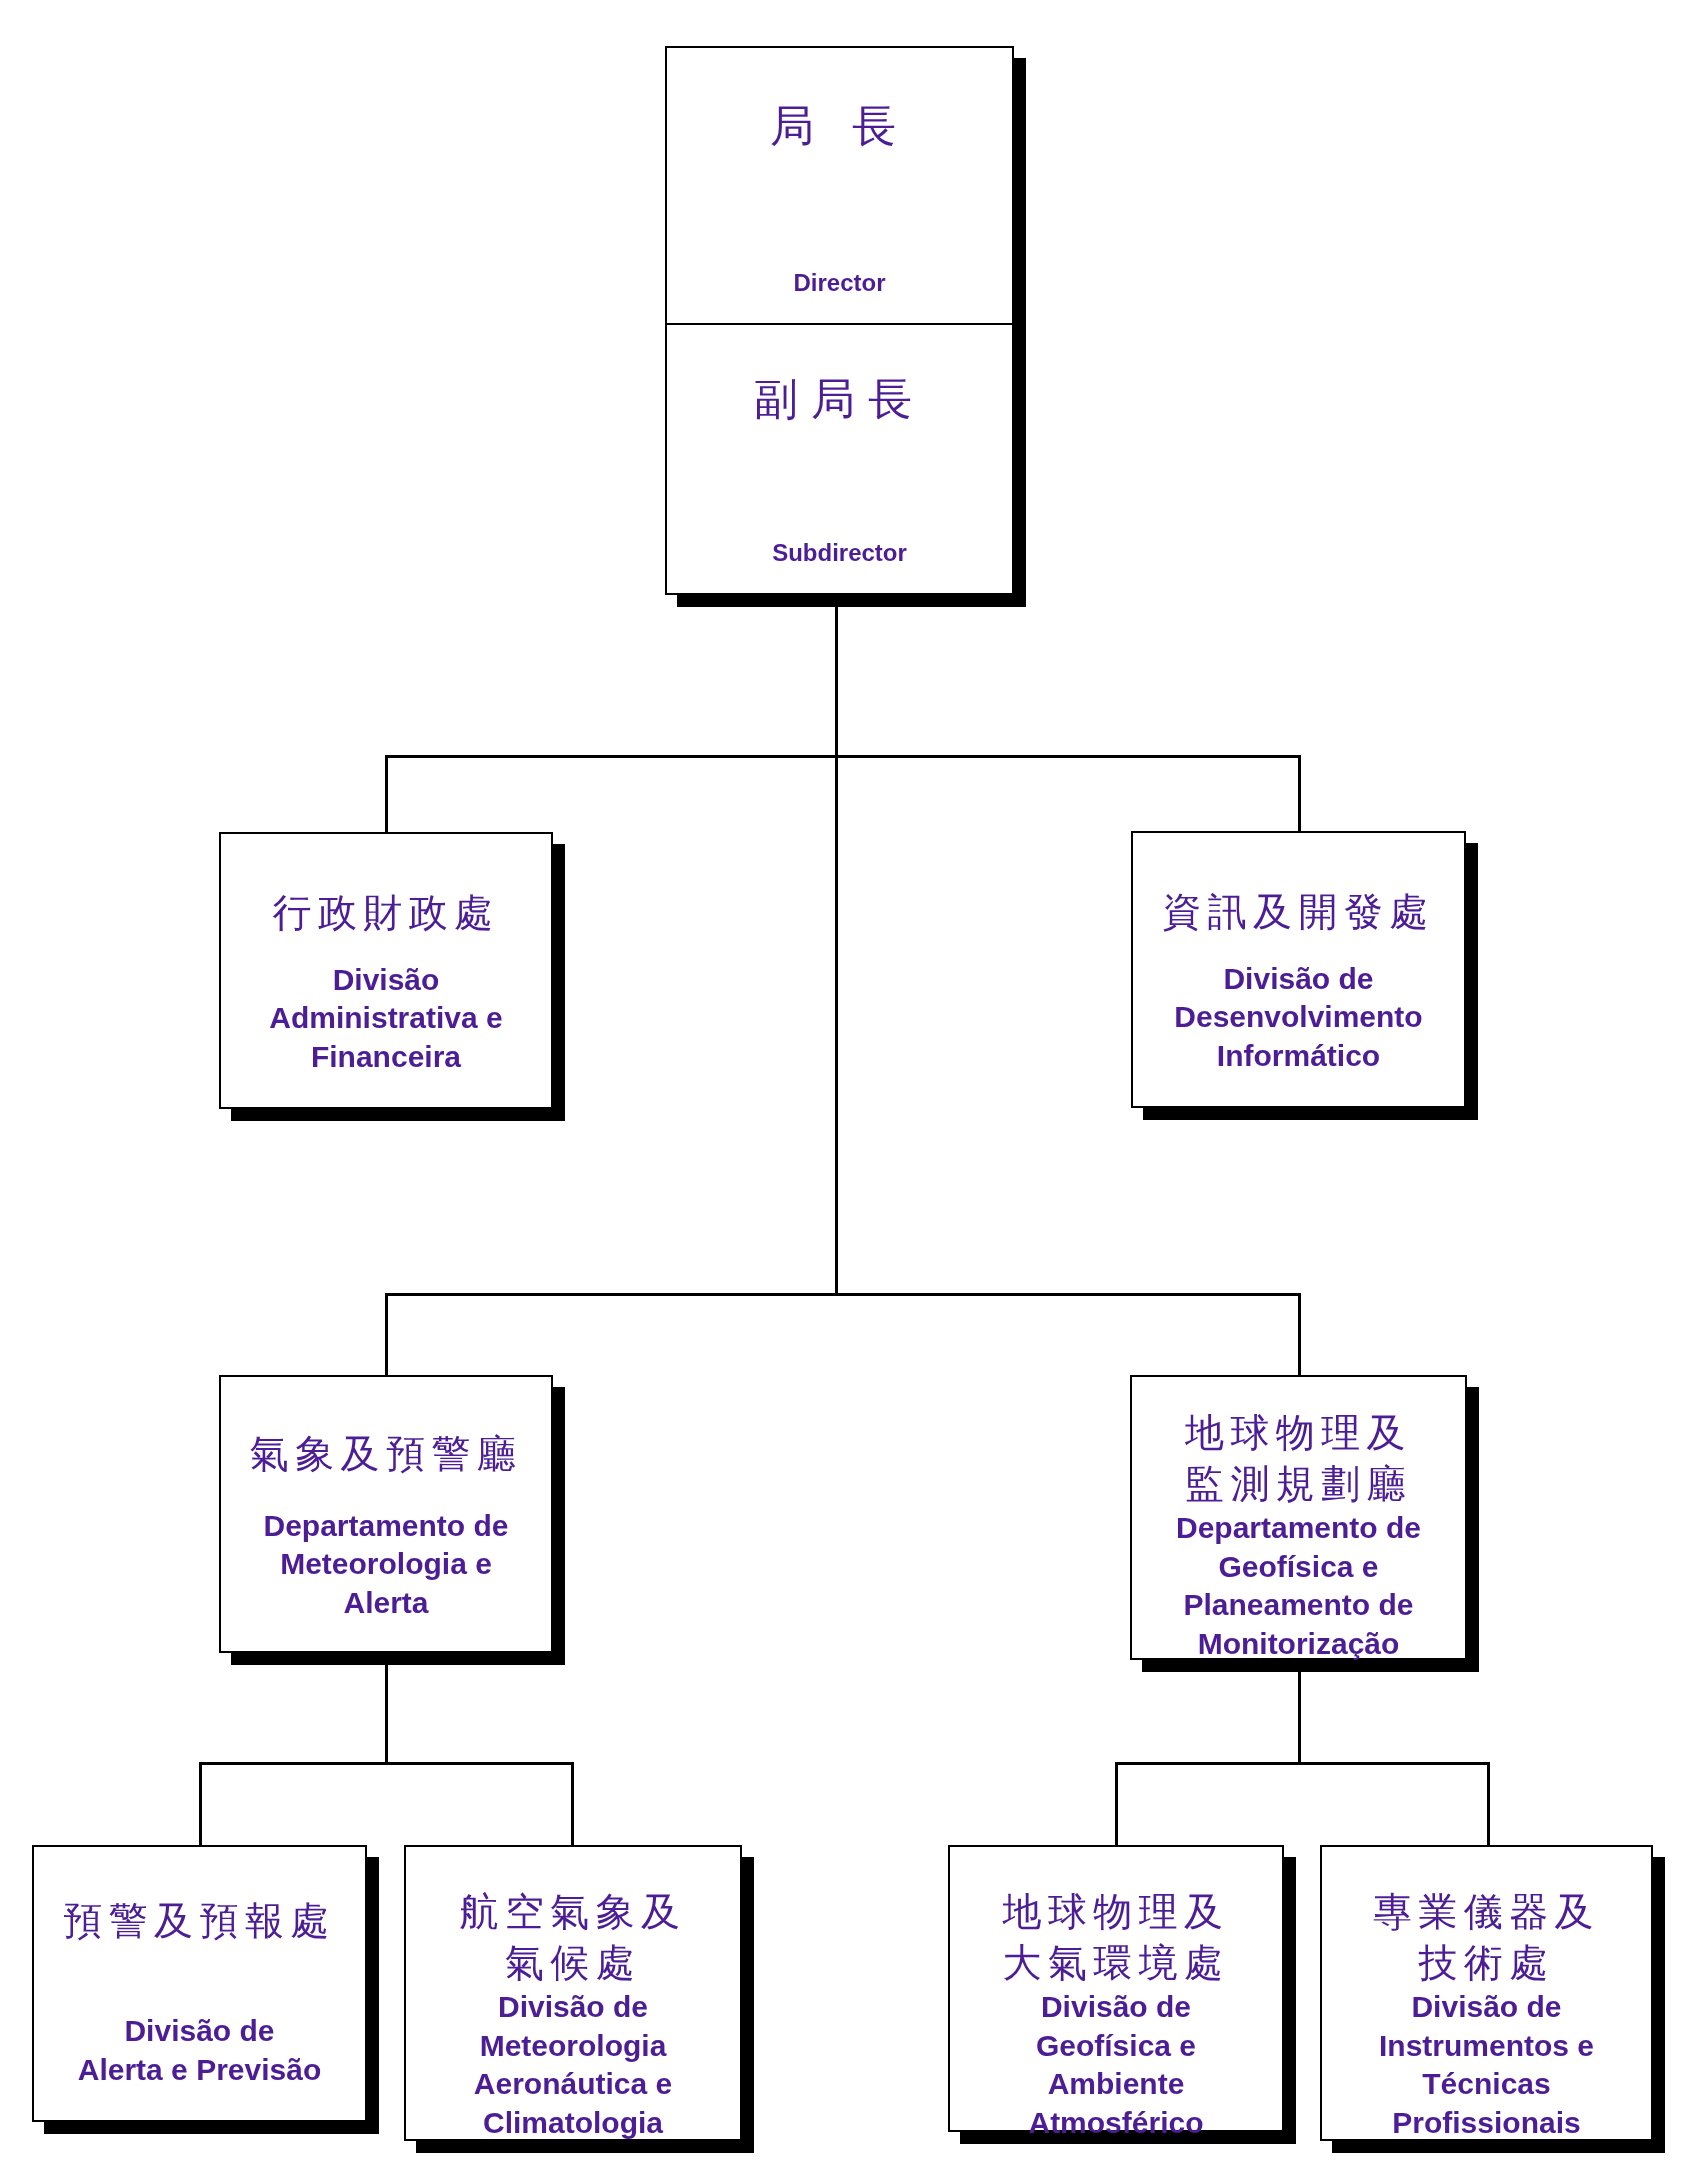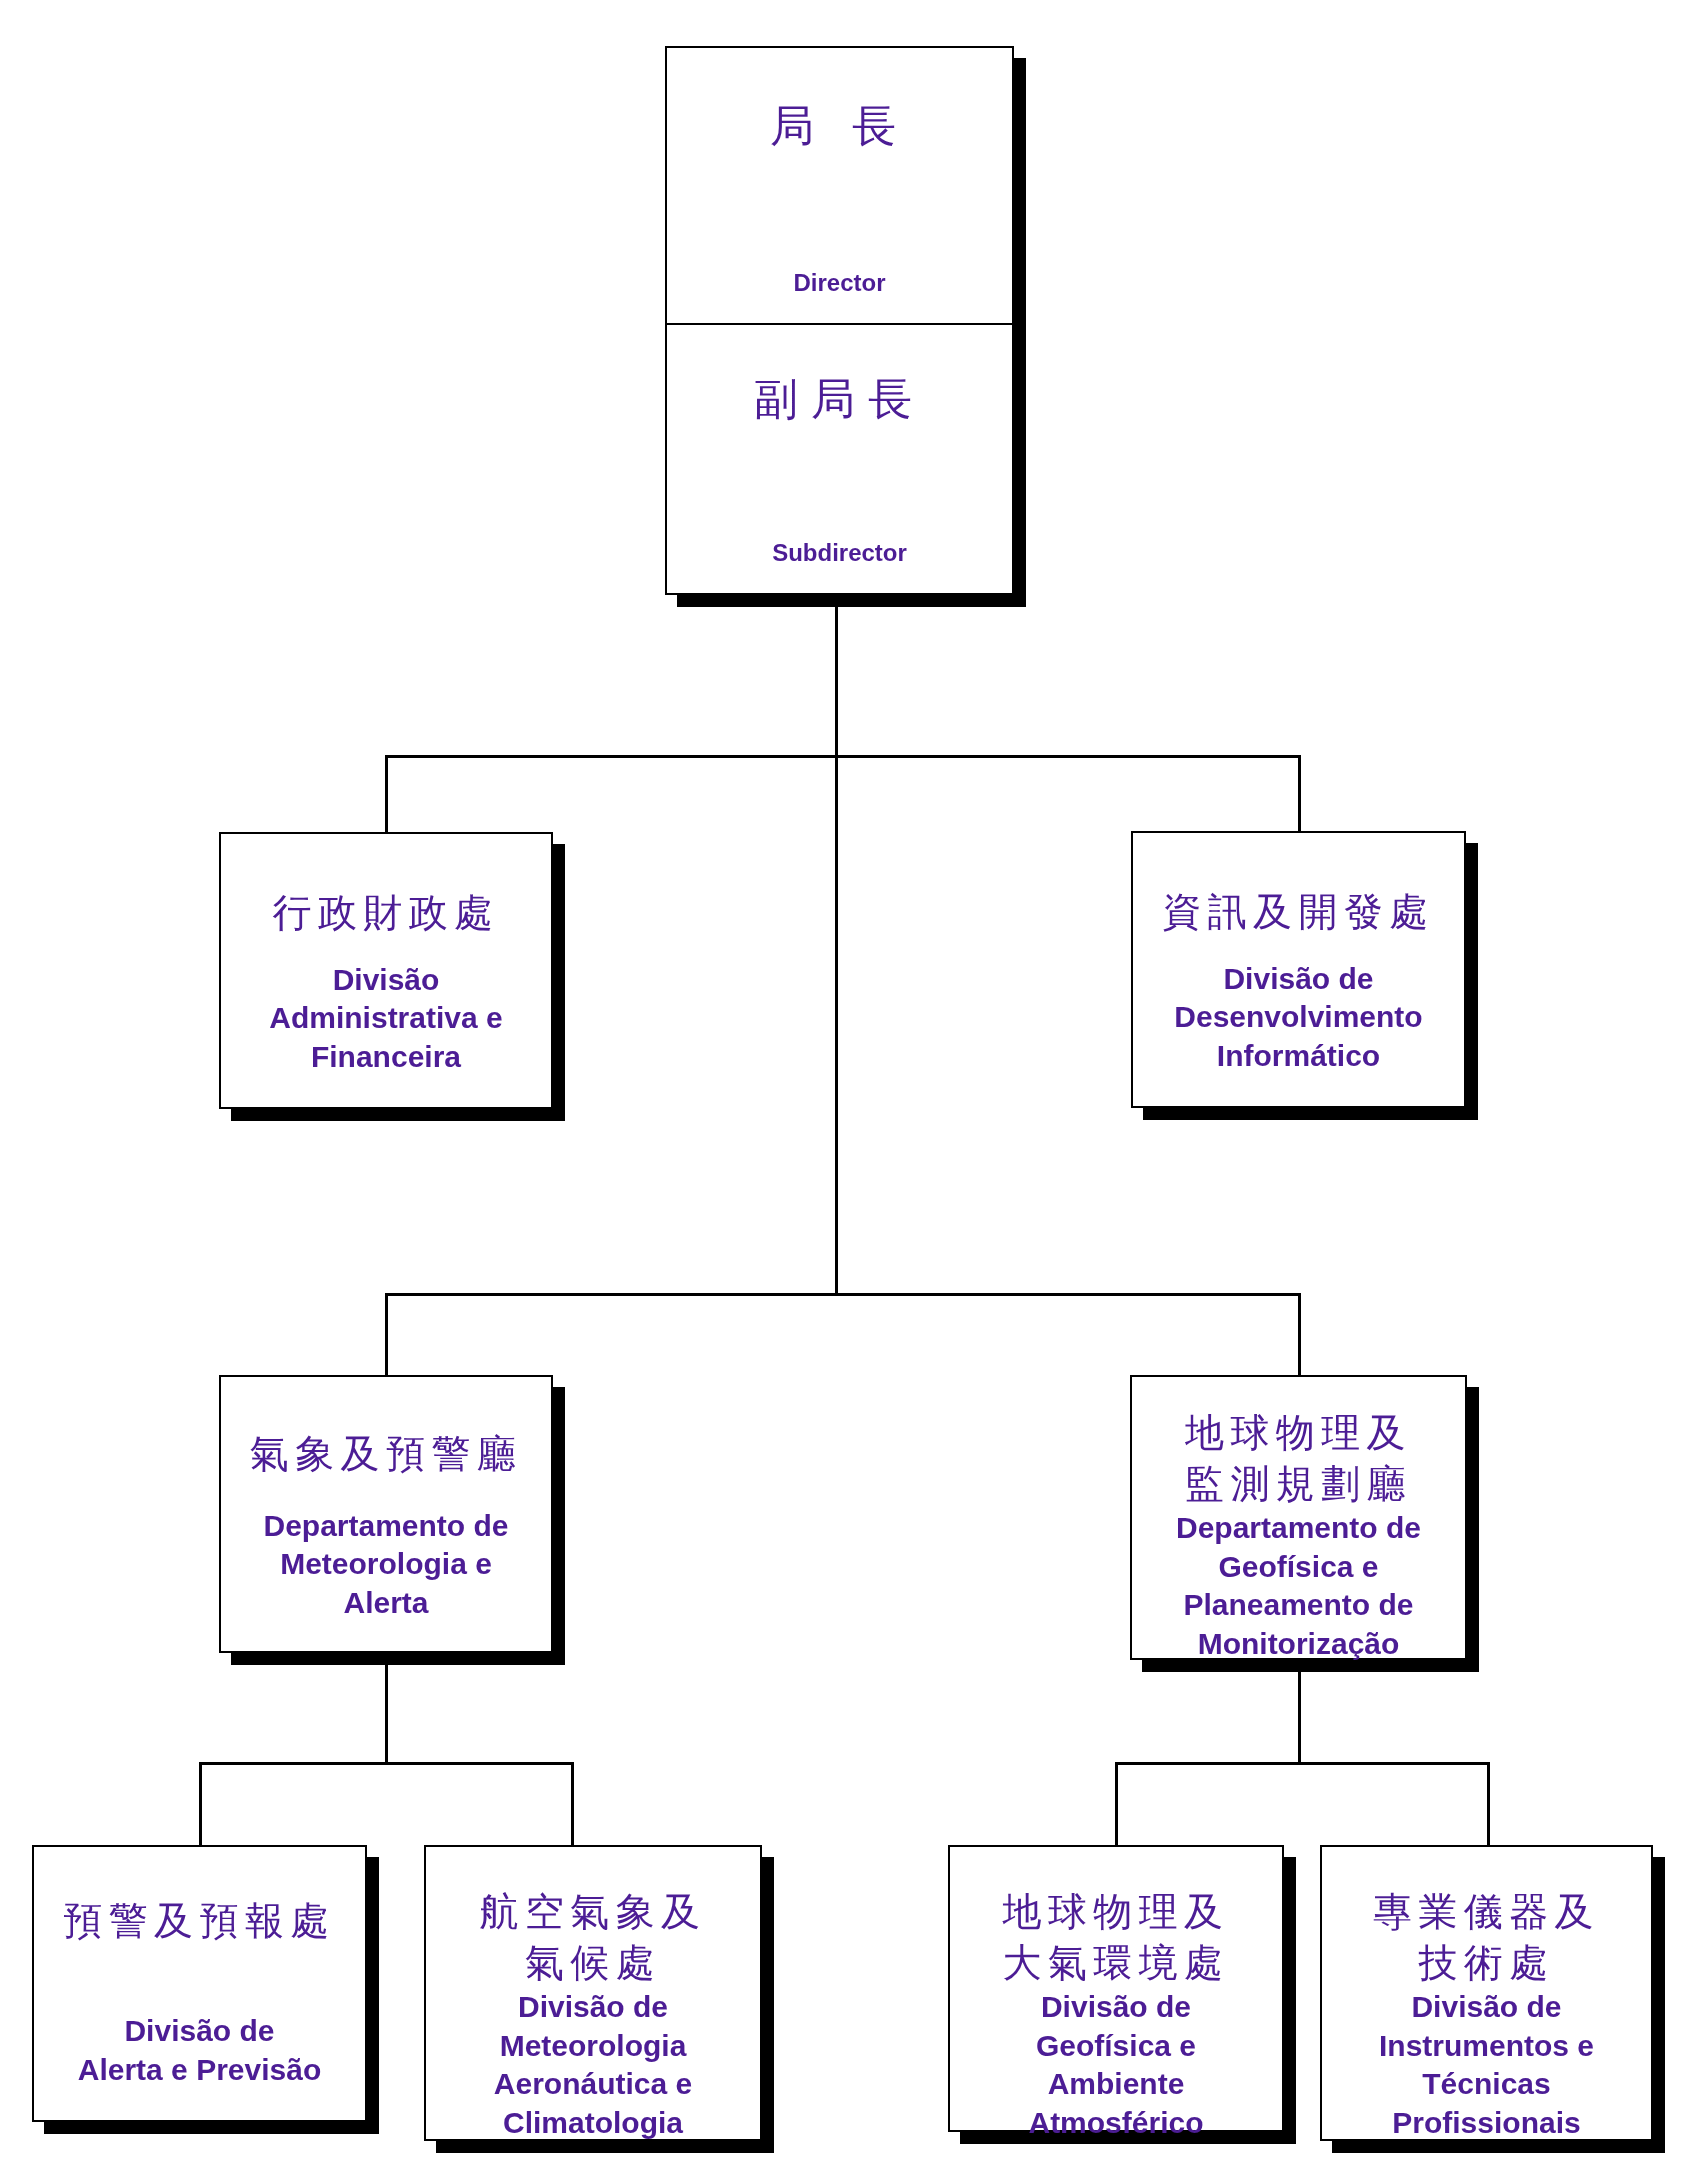--- a/index.html
+++ b/index.html
@@ -83,21 +83,21 @@
   .node.admin   { left: 219px;  top: 832px;  width: 334px; height: 277px; padding: 53px 7.3px 31px; }
   .node.info    { left: 1131px; top: 831px;  width: 335px; height: 277px; padding: 53px 7.3px 31px; }
 
   
   .node.meteo   { left: 219px;  top: 1375px; width: 334px; height: 278px; padding: 51px 7.3px 29px; }
   .node.geo     { left: 1130px; top: 1375px; width: 337px; height: 285px; padding: 31px 5.5px 18.4px; }
   .node.geo .zh { line-height: 1.3; }
 
   
   .node.b1 { left: 32px;   top: 1845px; width: 335px; height: 277px; padding: 48px 7.3px 31px; text-align: center; }
-  .node.b2 { left: 404px;  top: 1845px; width: 338px; height: 296px; padding: 40px 5.5px 22px; margin-left: 20px; }
+  .node.b2 { left: 404px;  top: 1845px; width: 338px; height: 296px; padding: 40px 5.5px 22px; }
   .node.b3 { left: 948px; top: 1845px; width: 336px; height: 287px; padding: 40px 5.5px 22px; }
   .node.b4 { left: 1320px; top: 1845px; width: 333px; height: 296px; padding: 40px 5.5px 22px; }
   .node.b2 .zh, .node.b3 .zh, .node.b4 .zh { line-height: 1.3; }
 </style>
 </head>
 <body>
 
 <div class="chart">
 
   <div class="line v" style="left:835px; top:595px; height:701px;"></div>

